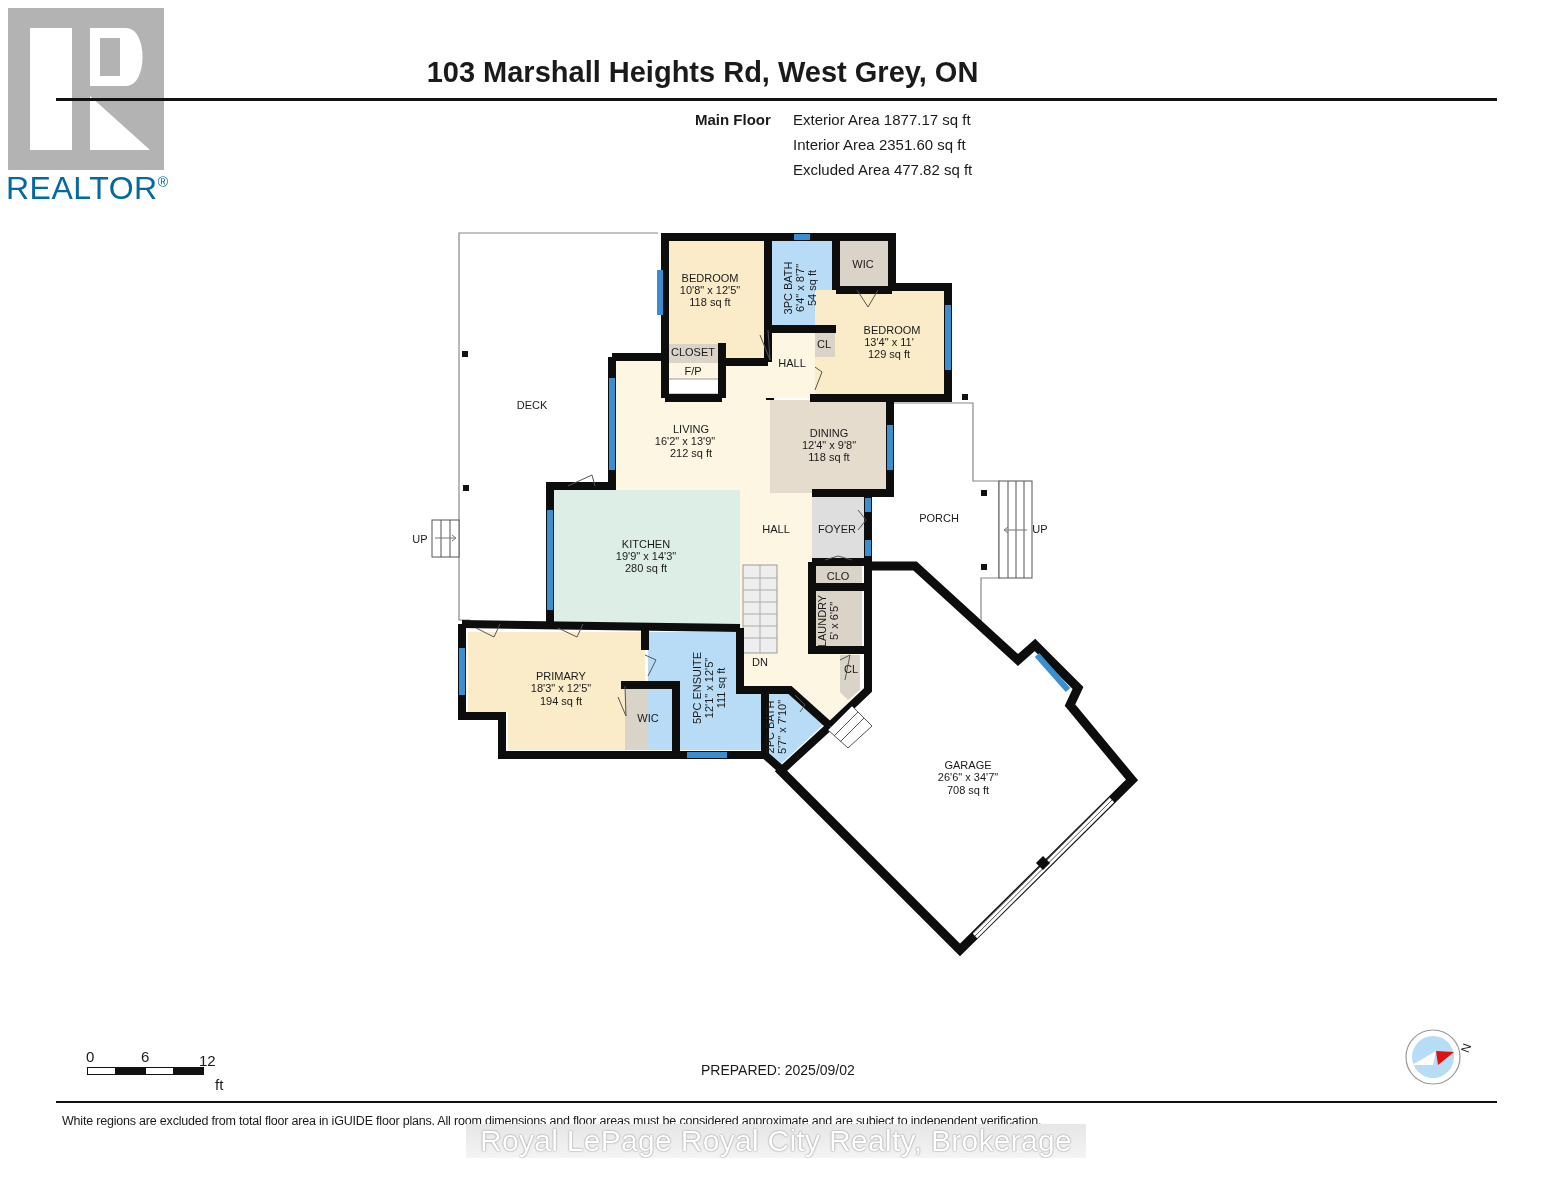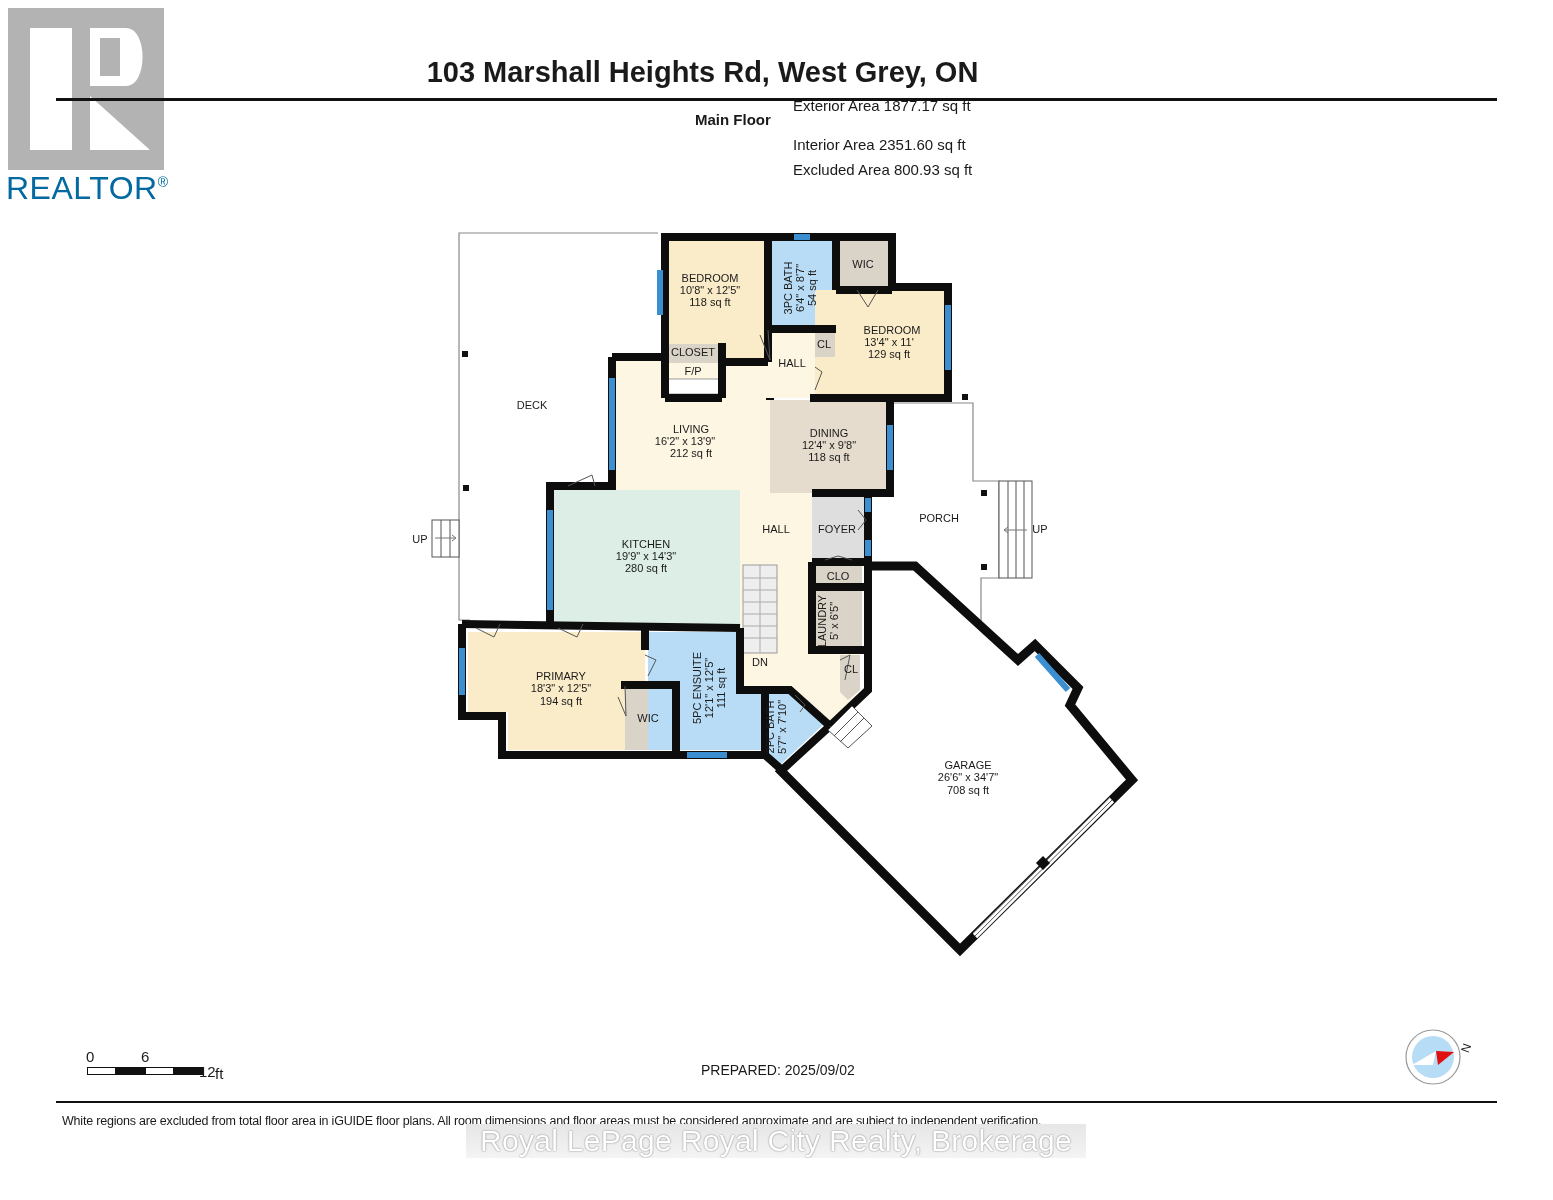--- a/index.html
+++ b/index.html
@@ -30,23 +30,23 @@
     <path d="M82 20 H118 C140 20 140 78 118 78 H82 Z" fill="#ffffff"></path>
     <path d="M82 88 L142 142 H82 Z" fill="#ffffff"></path>
     <rect x="92" y="30" width="20" height="38" fill="#b3b3b3"></rect>
   </svg>
 </div>
 <div id="logo-text" class="abs"><span>REALTOR</span><sup>®</sup></div>
 
 <div id="title" class="abs">103 Marshall Heights Rd, West Grey, ON</div>
 <div class="abs hrule" style="top:98px;"></div>
 <div id="floor-label" class="abs">Main Floor</div>
-<div class="abs area-line" style="top:97px;text-align:center;">Exterior Area 1877.17 sq ft</div>
+<div class="abs area-line" style="top:111px;text-align:center;">Exterior Area 1877.17 sq ft</div>
 <div class="abs area-line" style="top:136px;">Interior Area 2351.60 sq ft</div>
-<div class="abs area-line" style="top:161px;">Excluded Area 800.93 sq ft</div>
+<div class="abs area-line" style="top:161px;">Excluded Area 477.82 sq ft</div>
 
 <svg id="plan" class="abs" width="1553" height="1000" viewBox="0 0 1553 1000">
 
   <g>
     <polyline points="658,233 459,233 459,620 470,620" fill="none" stroke="#888" stroke-width="1.2"></polyline>
     <rect x="462" y="351" width="6" height="6" fill="#111"></rect>
     <rect x="463" y="485" width="6" height="6" fill="#111"></rect>
     <g>
       <rect x="432" y="520" width="27" height="37" fill="#fff" stroke="#555" stroke-width="1"></rect>
       <line x1="441" y1="520" x2="441" y2="557" stroke="#555"></line>
@@ -248,22 +248,22 @@
     <text class="rlabel" x="968" y="769">GARAGE</text>
     <text class="rlabel" x="968" y="781">26'6" x 34'7"</text>
     <text class="rlabel" x="968" y="794">708 sq ft</text>
   </g>
 </svg>
 
 <div id="scale" class="abs">
   <div id="scale-labels" style="position:relative;width:160px;height:18px;">
     <span style="left:0;top:0;">0</span>
     <span style="left:55px;top:0;">6</span>
-    <span style="left:113px;top:15px;">12</span>
-    <span style="left:129px;top:17px;">ft</span>
+    <span style="left:113px;top:4px;">12</span>
+    <span style="left:129px;top:28px;">ft</span>
   </div>
   <svg width="120" height="10" style="display:block;margin-left:1px;">
     <rect x="0.5" y="1.5" width="28" height="7" fill="#fff" stroke="#111"></rect>
     <rect x="28.5" y="1.5" width="30" height="7" fill="#111" stroke="#111"></rect>
     <rect x="58.5" y="1.5" width="28" height="7" fill="#fff" stroke="#111"></rect>
     <rect x="86.5" y="1.5" width="30" height="7" fill="#111" stroke="#111"></rect>
   </svg>
 </div>
 
 <div id="prepared" class="abs">PREPARED: 2025/09/02</div>

